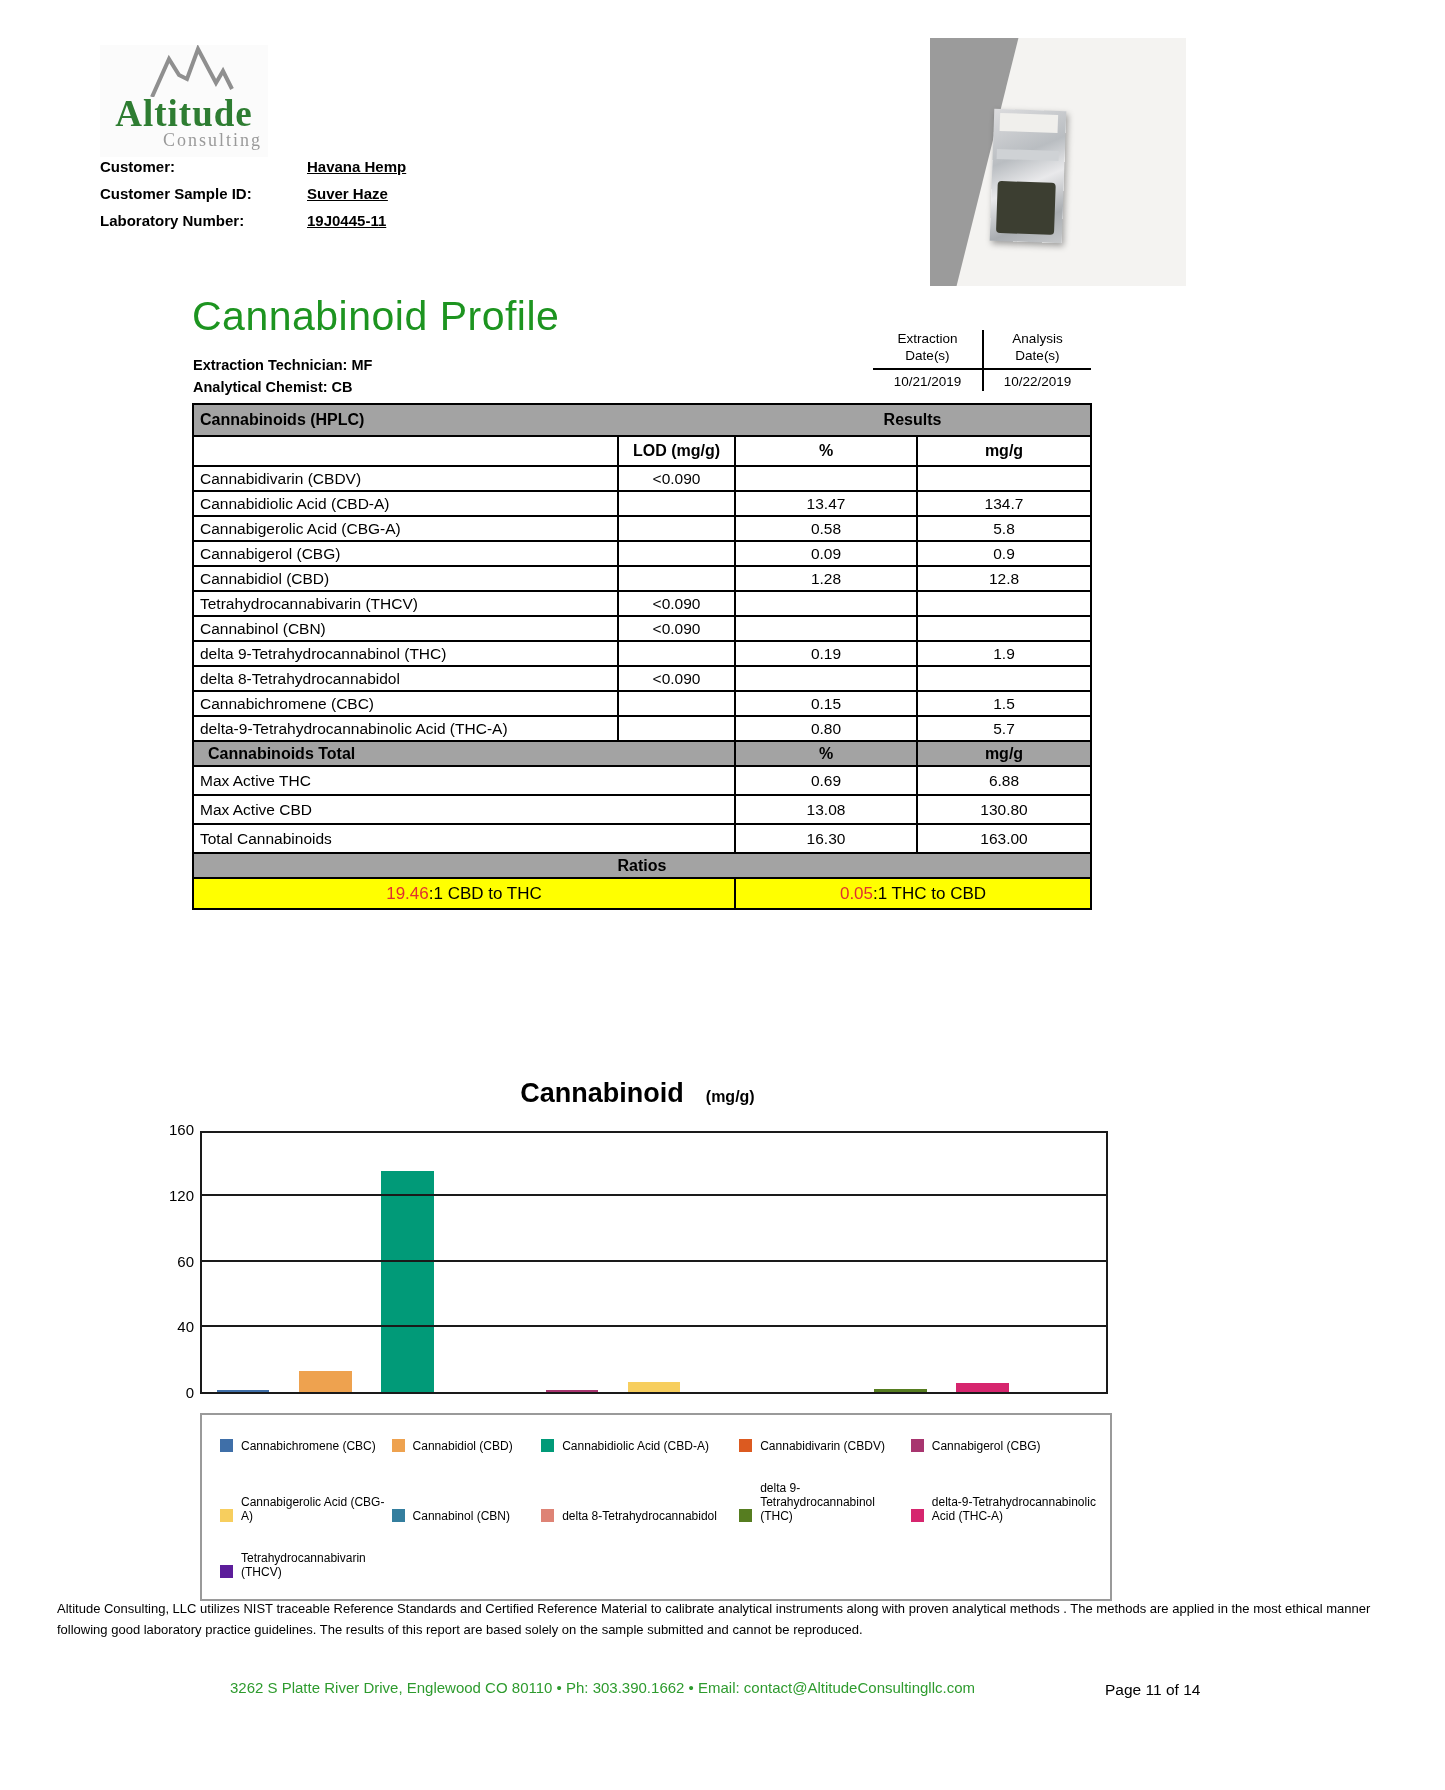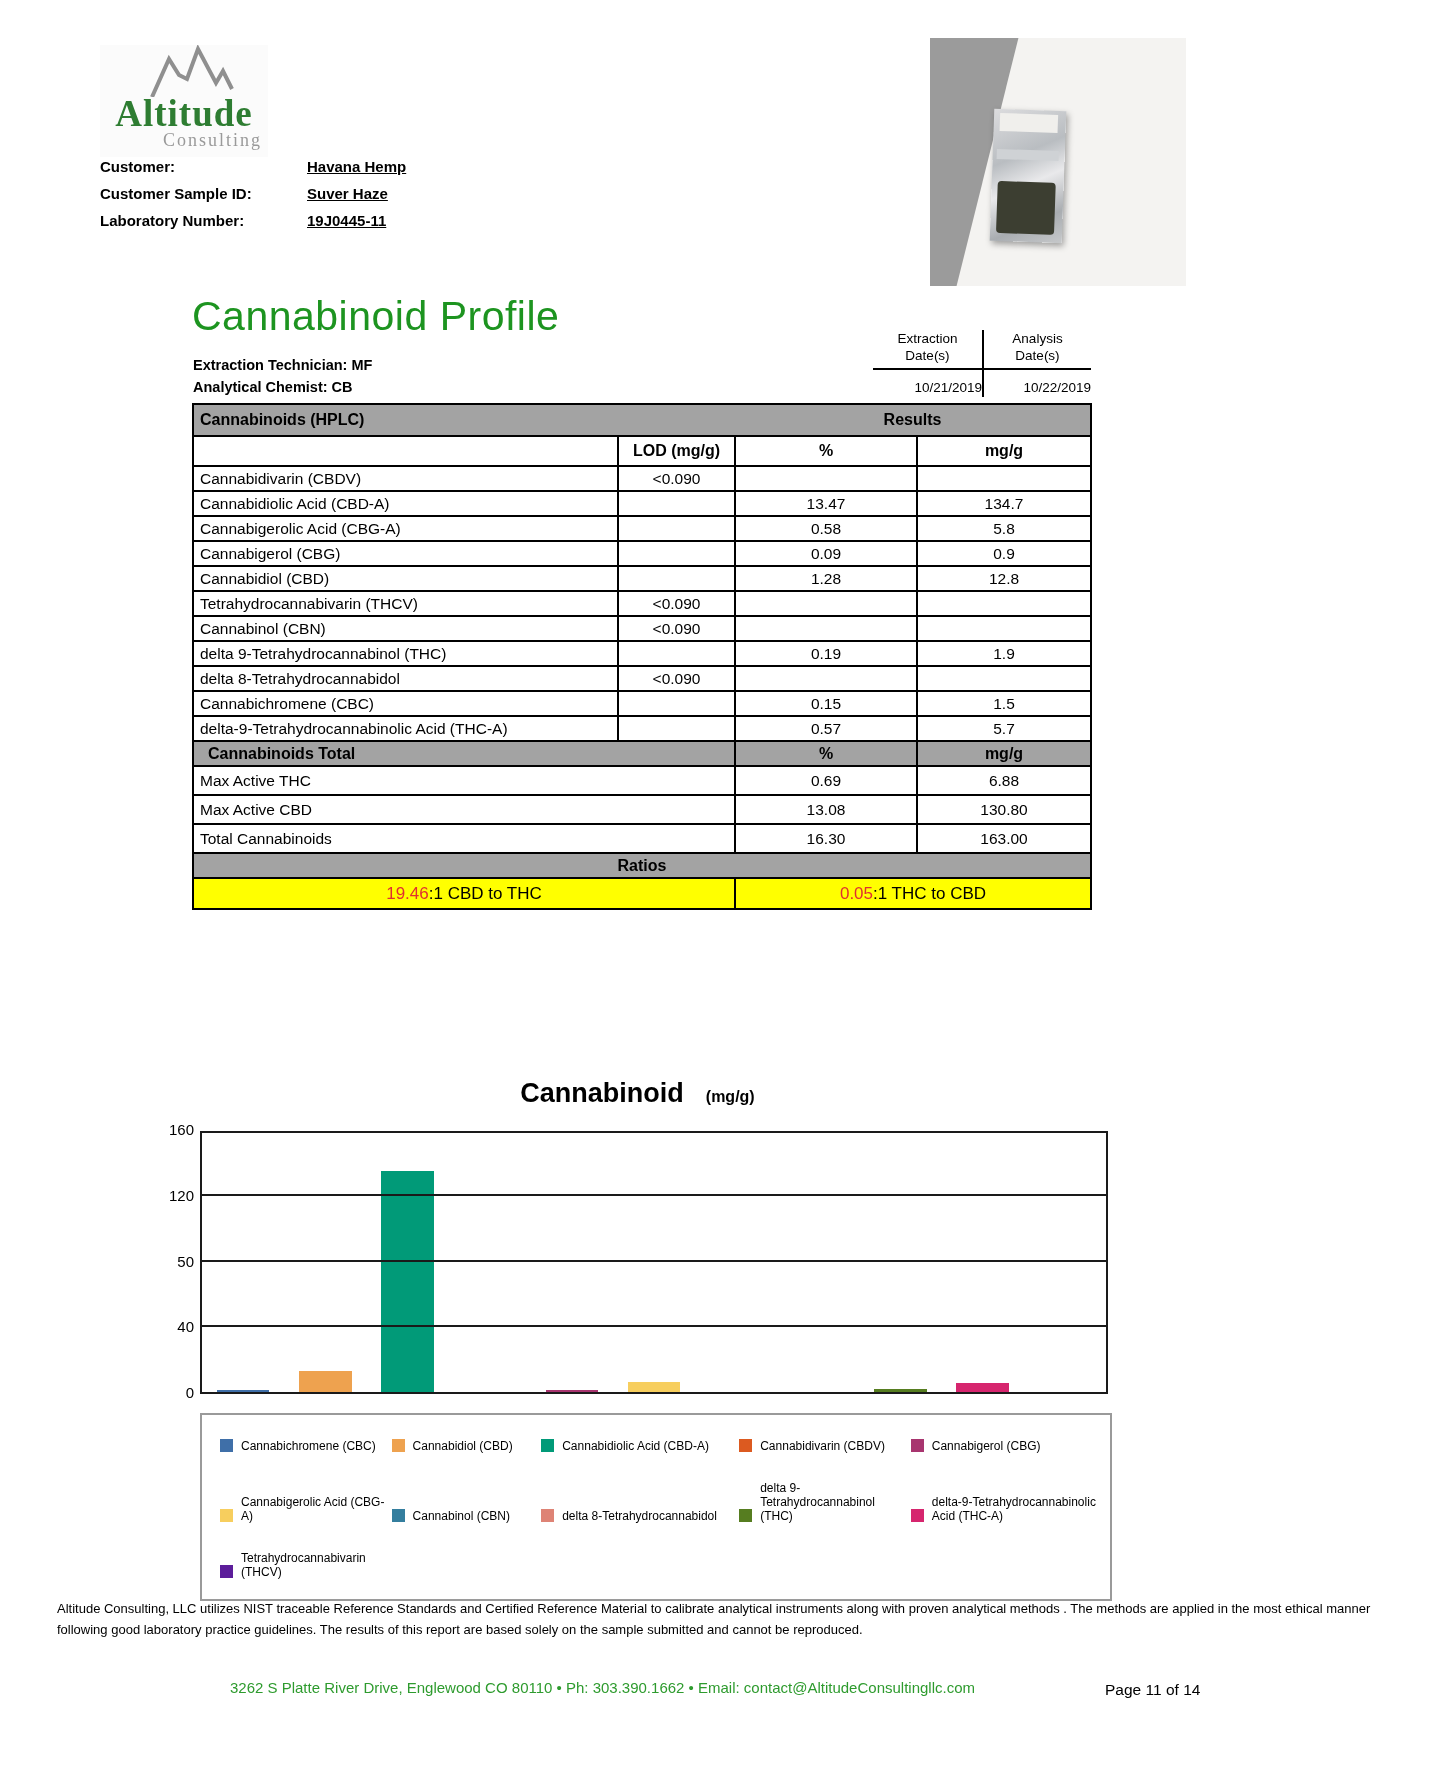--- a/index.html
+++ b/index.html
@@ -29,21 +29,21 @@
   #photo .bag-strip { position:absolute; left:4px; top:40px; width:62px; height:10px; background:#cfd2d5; }
   #photo .bag-contents { position:absolute; left:6px; bottom:8px; width:58px; height:52px; background:#3c3e31; border-radius:4px; }
 
   
   #page-title { left:192px; top:293px; width:898px; text-align:left; font-size:41px; color:#1d9420; letter-spacing:0.5px; }
   #personnel { left:193px; top:354px; font-size:14.5px; font-weight:bold; line-height:22px; }
   #dates { left:873px; top:330px; width:218px; display:flex; font-size:13.5px; font-weight:normal; text-align:center; }
   #dates .dcol { width:50%; padding-bottom:2px; }
   #dates .dcol.right { border-left:2px solid #000; }
   #dates .dhead { line-height:17px; border-bottom:2px solid #000; padding-bottom:4px; }
-  #dates .dval { padding-top:10px;text-align:right; }
+  #dates .dval { padding-top:4px; }
 
   
   #main-table { left:192px; top:403px; width:898px; border-collapse:collapse; table-layout:fixed; }
   #main-table td { border:2px solid #000; font-size:15.5px; padding:1px 4px; height:25px; background:#fff; }
   #main-table td.name { text-align:left; padding-left:6px; }
   #main-table td.c { text-align:center; }
   #main-table tr.green td { background:#a3a3a3; font-weight:bold; font-size:16px; }
   #main-table tr.hdr td { height:32px; }
   #main-table td.noline-r { border-right:none; }
   #main-table td.noline-l { border-left:none; }
@@ -207,21 +207,21 @@
       </tr>
       <tr>
         <td class="name">Cannabichromene (CBC)</td>
         <td class="c"></td>
         <td class="c">0.15</td>
         <td class="c">1.5</td>
       </tr>
       <tr>
         <td class="name">delta-9-Tetrahydrocannabinolic Acid (THC-A)</td>
         <td class="c"></td>
-        <td class="c">0.57</td>
+        <td class="c">0.80</td>
         <td class="c">5.7</td>
       </tr>
       <tr class="green" id="totals-header-row">
       <td colspan="2" class="name" style="padding-left:14px">Cannabinoids Total</td>
       <td class="c">%</td>
       <td class="c">mg/g</td>
     </tr>
 
     <tr class="tot">
         <td colspan="2" class="name">Max Active THC</td>
@@ -282,21 +282,21 @@
           </div>
           <div class="bar-slot">
             <div class="bar" title="delta-9-Tetrahydrocannabinolic Acid (THC-A): 5.7" style="height: 9.36937px; background: rgb(214, 37, 110);"></div>
           </div>
           <div class="bar-slot"></div>
         </div>
     <div class="ytick" style="bottom: 0px; transform: translateY(50%);">0</div>
         <div class="gridline" style="bottom: 64.75px;"></div>
         <div class="ytick" style="bottom: 65.75px; transform: translateY(50%);">40</div>
         <div class="gridline" style="bottom: 130.5px;"></div>
-        <div class="ytick" style="bottom: 131.5px; transform: translateY(50%);">50</div>
+        <div class="ytick" style="bottom: 131.5px; transform: translateY(50%);">60</div>
         <div class="gridline" style="bottom: 196.25px;"></div>
         <div class="ytick" style="bottom: 197.25px; transform: translateY(50%);">120</div>
         <div class="ytick" style="bottom: 263px; transform: translateY(50%);">160</div>
       </div>
   </div>
   <div id="legend">
       <div class="leg-item">
         <span class="leg-swatch" style="background:#3f6fa8"></span>
         <span>Cannabichromene (CBC)</span>
       </div>

